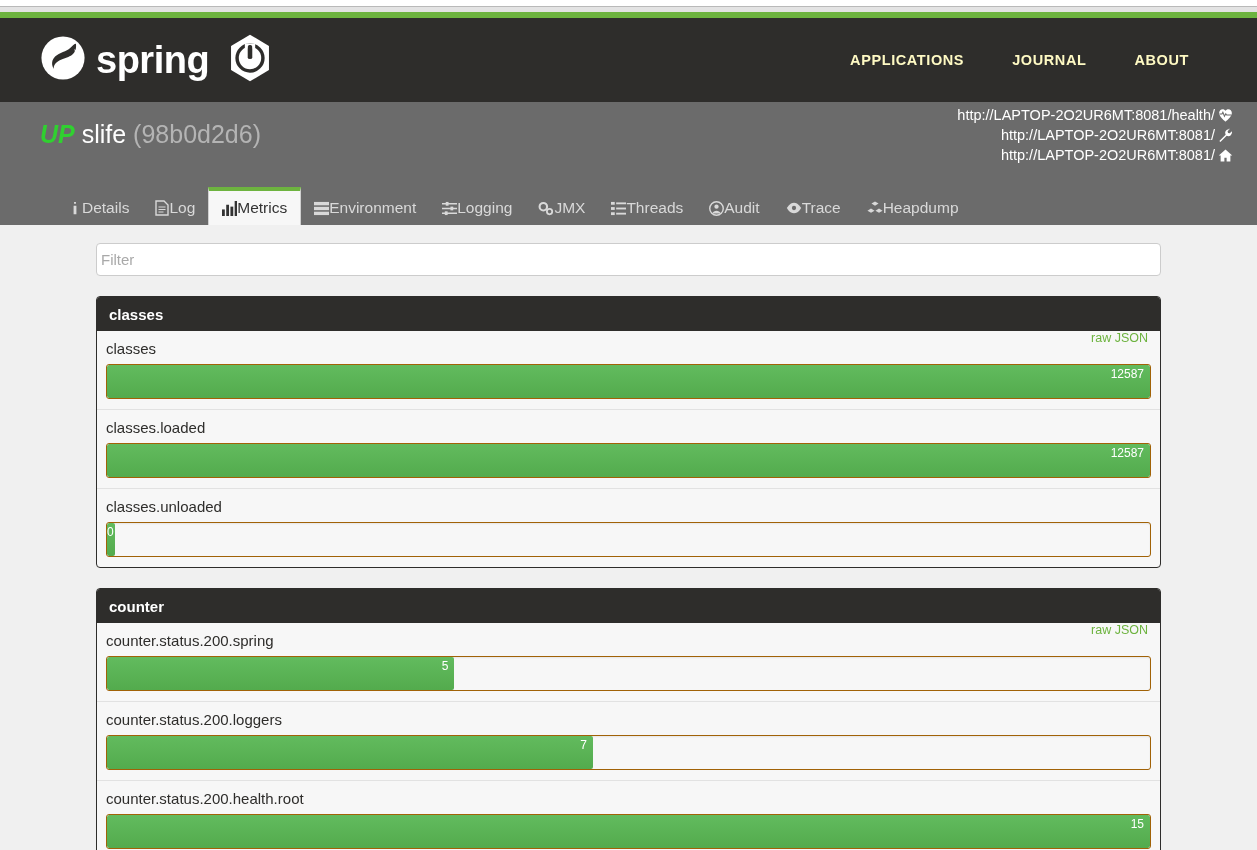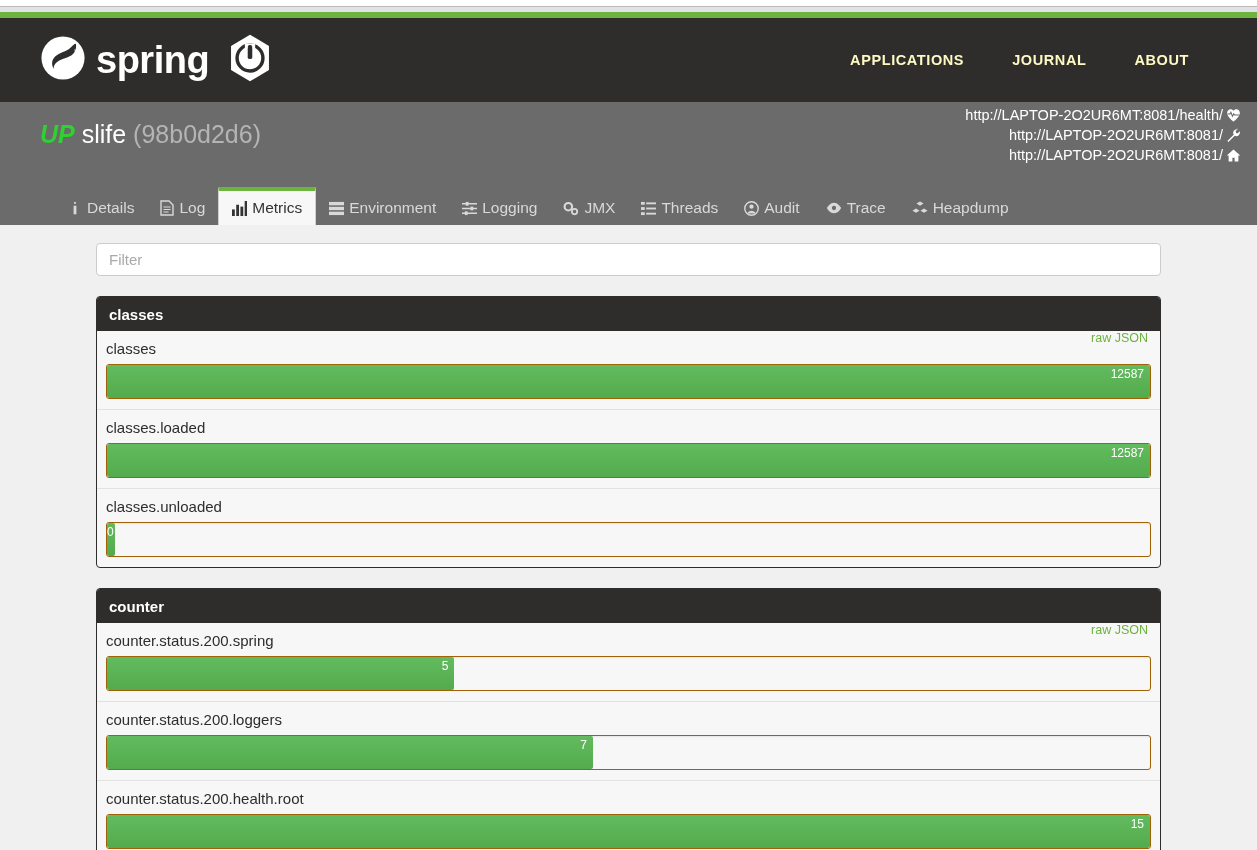--- a/index.html
+++ b/index.html
@@ -56,41 +56,41 @@
     font-size: 25px;
     color: #ffffff;
     white-space: nowrap;
   }
   .app-status { color: #30d030; font-weight: bold; font-style: italic; }
   .app-name   { color: #ffffff; }
   .app-id     { color: #b4b4b4; }
 
   .url-block {
     position: absolute;
-    right: 16px; top: 3px;
+    right: 24px; top: 3px;
     text-align: right;
     font-size: 14.5px;
     color: #ffffff;
     line-height: 20px;
   }
   .url-row { display:flex; justify-content:flex-end; align-items:center; gap:3px; white-space:nowrap; }
   .url-row a { color:#ffffff; text-decoration:none; cursor:pointer; }
   .mini-icon { width:15px; height:15px; display:inline-block; vertical-align:middle; }
 
   
   .tabs {
     background: #6b6b6b;
     height: 40px;
     display: flex;
     align-items: flex-end;
     padding-left: 55px;
     position: relative;
   }
   .tab {
-    display: flex; align-items: center; gap: 5px;
+    display: flex; align-items: center; 
     height: 34px;
     padding: 0 13px;
     color: #d9d9d9;
     font-size: 15.5px;
     cursor: pointer;
     position: relative;
     white-space: nowrap;
   }
   .tab.active {
     background: #f7f7f7;
@@ -112,21 +112,21 @@
   .container { width: 1065px; margin: 0 auto; padding-left:0; }
 
   .filter-input {
     width: 100%;
     height: 33px;
     border: 1px solid #cccccc;
     border-radius: 4px;
     background: #ffffff;
     font-size: 15px;
     color: #555555;
-    padding: 0 12px;
+    padding: 0 4px;
     outline: none;
     font-family: "Liberation Sans", sans-serif;
   }
   .filter-input::placeholder { color: #a9a9a9; }
 
   .panel {
     margin-top: 20px;
     border: 1px solid #2e2d2b;
     border-radius: 4px;
     background: #f7f7f7;

